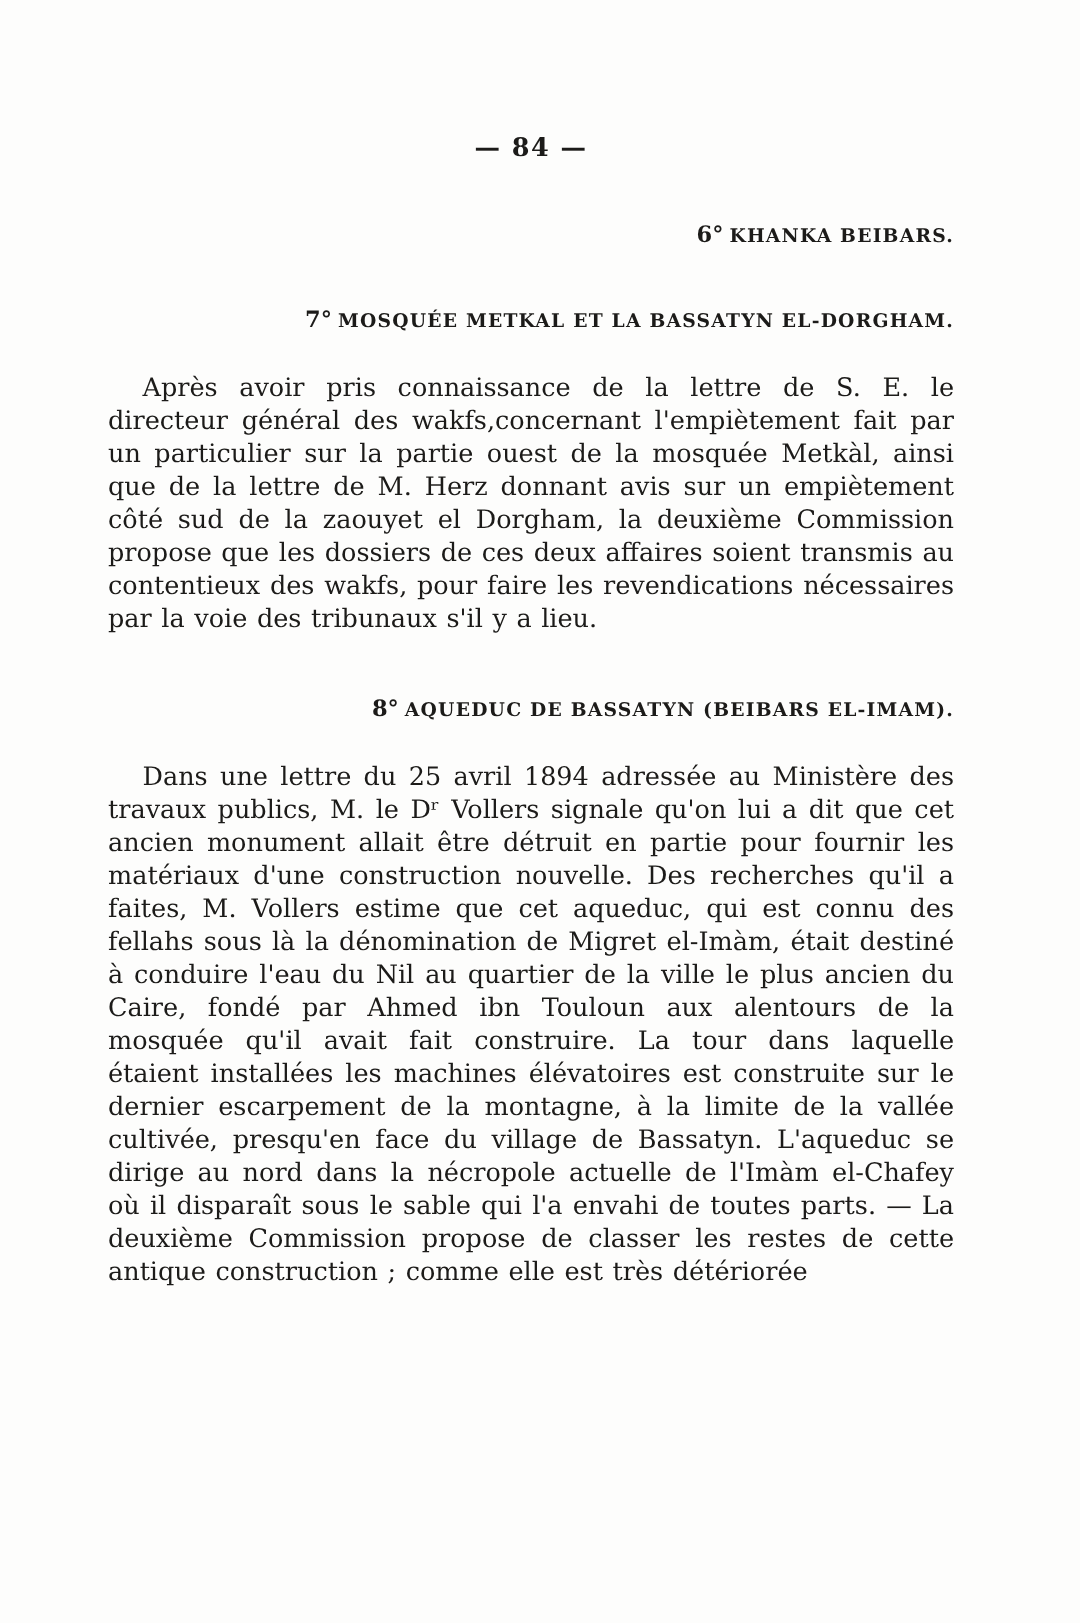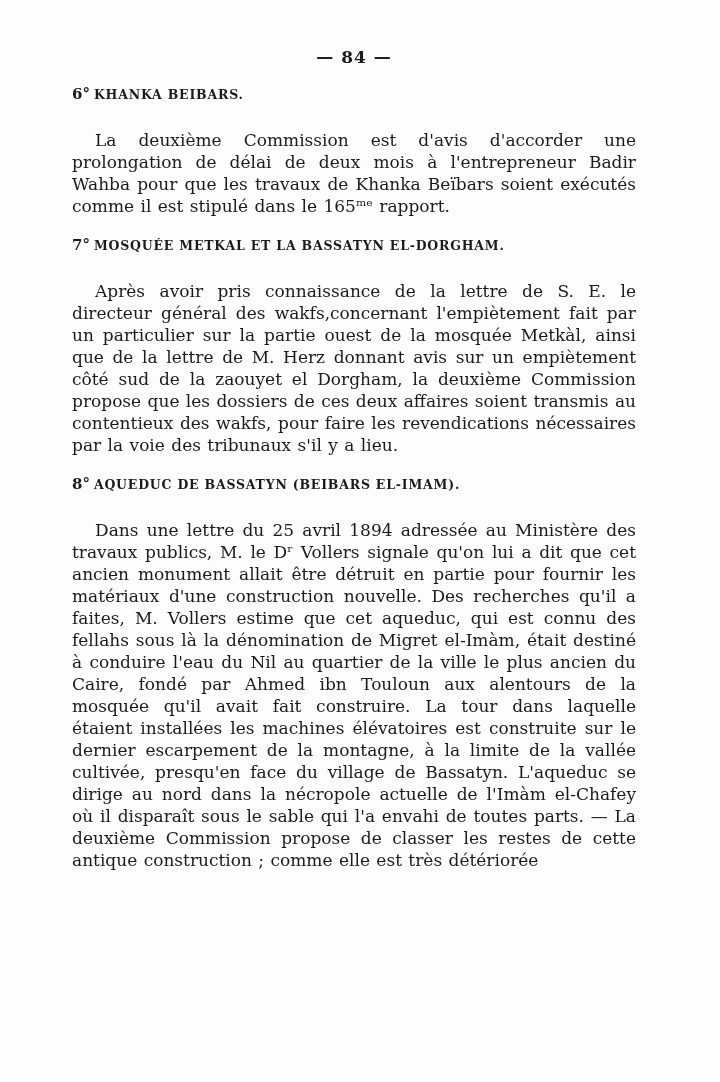--- a/index.html
+++ b/index.html
@@ -10,35 +10,35 @@
   .page {
     position: relative;
     width: 720px;
     height: 1082px;
     background: #fdfdfc;
     font-family: "DejaVu Serif", "Liberation Serif", serif;
     color: #1c1b19;
     overflow: hidden;
   }
   .page-inner {
-    padding-top: 48px;
+    padding-top: 90px;
   }
   .page-number {
     width: 564px;
     margin: 0 0 0 72px;
     text-align: center;
     font-size: 17px;
     font-weight: 700;
     letter-spacing: 1px;
     line-height: 18px;
   }
   .section-heading {
     width: 564px;
-    margin: 20px 0 26px 72px;
-    text-align: left;
+    margin: 40px 0 26px 72px;
+    text-align: right;
     font-size: 12.5px;
     font-weight: 700;
     letter-spacing: 0.8px;
     line-height: 16px;
     white-space: nowrap;
   }
   .section-heading .heading-number {
     font-size: 15px;
     letter-spacing: 0;
     margin-right: 4px;
@@ -57,21 +57,20 @@
 </head>
 <body>
 
 <div class="page">
   <div class="page-inner">
 
     <div class="page-number">— 84 —</div>
 
     <section>
       <h2 class="section-heading"><span class="heading-number">6°</span><span>KHANKA BEIBARS.</span></h2>
-      <p class="body-paragraph">La deuxième Commission est d'avis d'accorder une prolongation de délai de deux mois à l'entrepreneur Badir Wahba pour que les travaux de Khanka Beïbars soient exécutés comme il est stipulé dans le 165ᵐᵉ rapport.</p>
     </section>
 
     <section>
       <h2 class="section-heading"><span class="heading-number">7°</span><span>MOSQUÉE METKAL ET LA BASSATYN EL-DORGHAM.</span></h2>
       <p class="body-paragraph">Après avoir pris connaissance de la lettre de S. E. le directeur général des wakfs,concernant l'empiètement fait par un particulier sur la partie ouest de la mosquée Metkàl, ainsi que de la lettre de M. Herz donnant avis sur un empiètement côté sud de la zaouyet el Dorgham, la deuxième Commission propose que les dossiers de ces deux affaires soient transmis au contentieux des wakfs, pour faire les revendications nécessaires par la voie des tribunaux s'il y a lieu.</p>
     </section>
 
     <section>
       <h2 class="section-heading"><span class="heading-number">8°</span><span>AQUEDUC DE BASSATYN (BEIBARS EL-IMAM).</span></h2>
       <p class="body-paragraph">Dans une lettre du 25 avril 1894 adressée au Ministère des travaux publics, M. le Dʳ Vollers signale qu'on lui a dit que cet ancien monument allait être détruit en partie pour fournir les matériaux d'une construction nouvelle. Des recherches qu'il a faites, M. Vollers estime que cet aqueduc, qui est connu des fellahs sous là la dénomination de Migret el-Imàm, était destiné à conduire l'eau du Nil au quartier de la ville le plus ancien du Caire, fondé par Ahmed ibn Touloun aux alentours de la mosquée qu'il avait fait construire. La tour dans laquelle étaient installées les machines élévatoires est construite sur le dernier escarpement de la montagne, à la limite de la vallée cultivée, presqu'en face du village de Bassatyn. L'aqueduc se dirige au nord dans la nécropole actuelle de l'Imàm el-Chafey où il disparaît sous le sable qui l'a envahi de toutes parts. — La deuxième Commission propose de classer les restes de cette antique construction ; comme elle est très détériorée</p>

